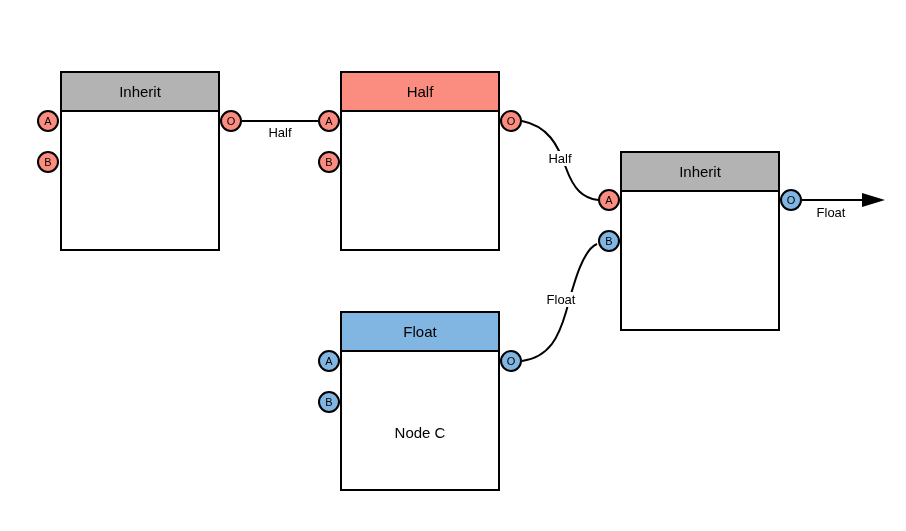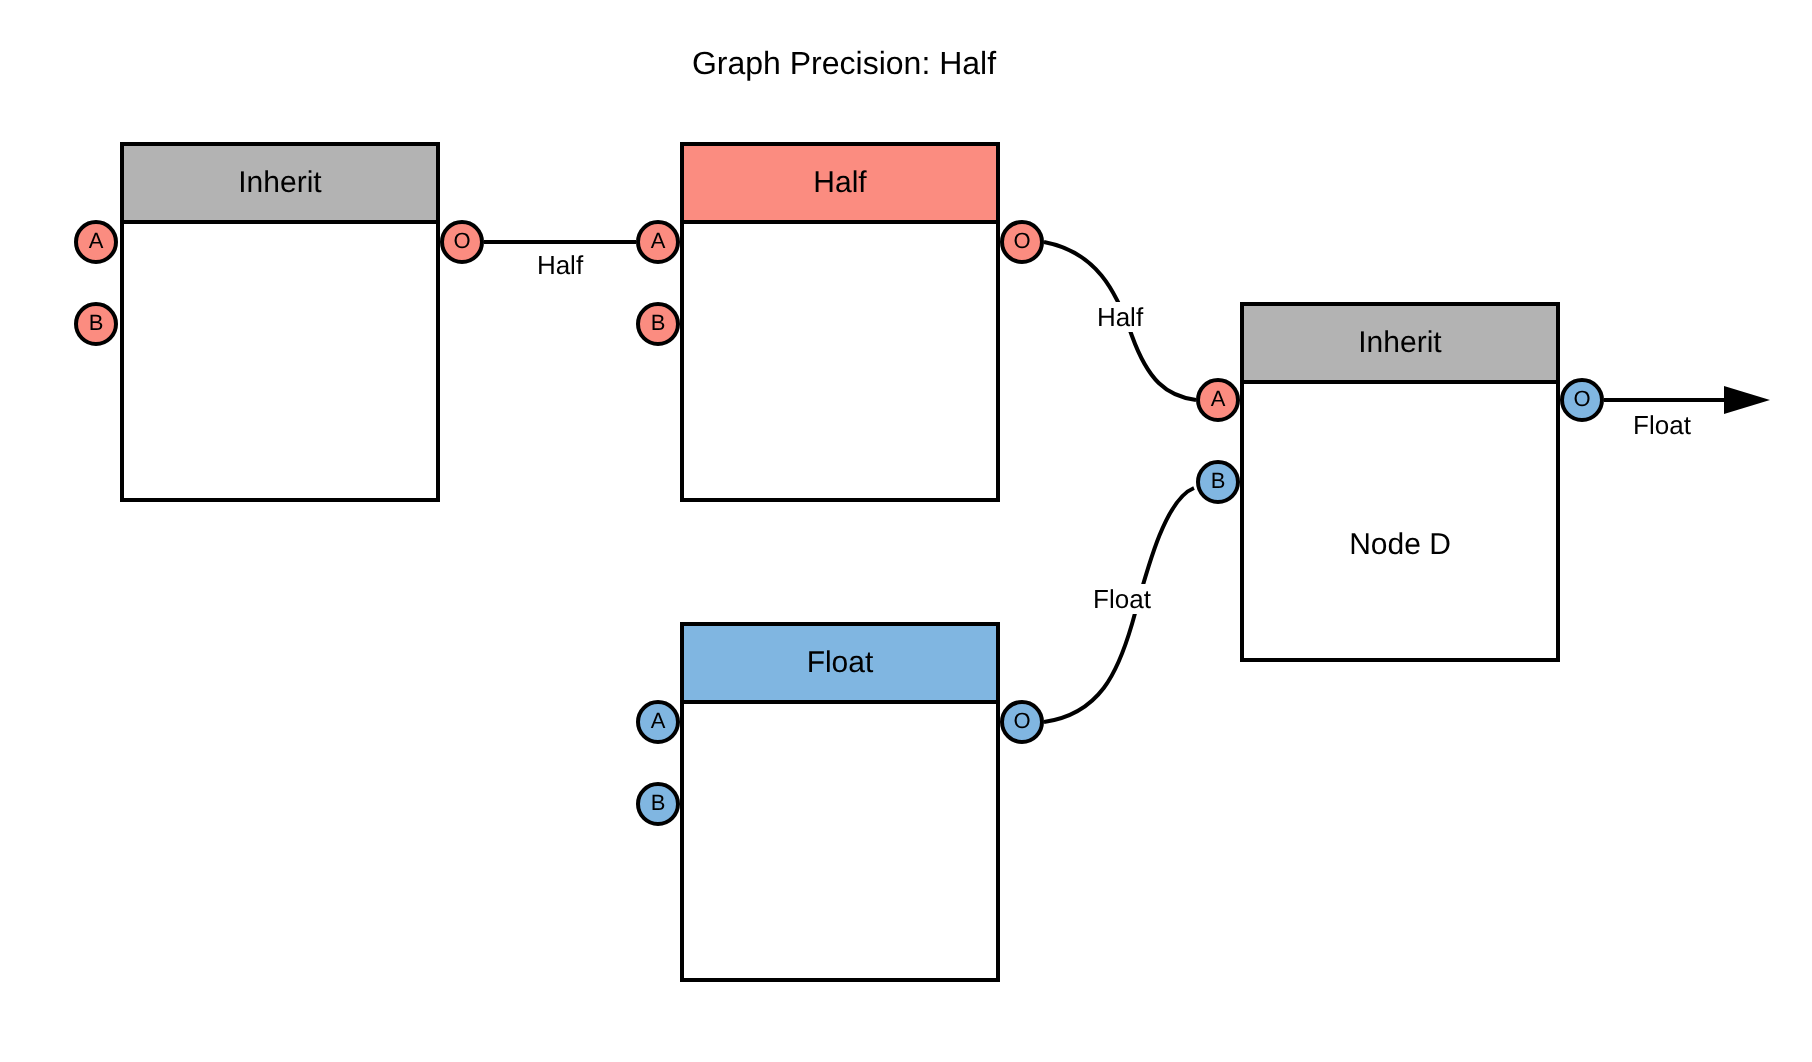--- a/index.html
+++ b/index.html
@@ -91,21 +91,20 @@
     padding: 0 2px;
     white-space: nowrap;
     z-index: 2;
   }
 </style>
 </head>
 <body>
 
 <div class="canvas">
 
-  <div class="diagram-title">Graph Precision: Half</div>
 
   <svg class="edge-layer" width="906" height="531" viewBox="0 0 906 531">
     <line x1="242" y1="121" x2="318" y2="121" stroke="#000000" stroke-width="2"></line>
     <path d="M522,121 C548,126 558,145 566,168 C574,190 583,198 598,200" fill="none" stroke="#000000" stroke-width="2"></path>
     <path d="M522,361 C550,357 559,336 566,312 C573,287 582,250 597,244" fill="none" stroke="#000000" stroke-width="2"></path>
     <line x1="802" y1="200" x2="864" y2="200" stroke="#000000" stroke-width="2"></line>
     <polygon points="862,193 885,200 862,207" fill="#000000"></polygon>
   </svg>
 
   <div class="node" style="left:60px; top:71px;">
@@ -129,34 +128,34 @@
   </div>
   <div class="port port-salmon" style="left:318px; top:151px;">
     <span>B</span>
   </div>
   <div class="port port-salmon" style="left:500px; top:110px;">
     <span>O</span>
   </div>
 
   <div class="node" style="left:340px; top:311px;">
     <div class="node-header hdr-blue">Float</div>
+    <div class="node-body">Node C</div>
   </div>
   <div class="port port-blue" style="left:318px; top:350px;">
     <span>A</span>
   </div>
   <div class="port port-blue" style="left:318px; top:391px;">
     <span>B</span>
   </div>
   <div class="port port-blue" style="left:500px; top:350px;">
     <span>O</span>
   </div>
 
   <div class="node" style="left:620px; top:151px;">
     <div class="node-header hdr-gray">Inherit</div>
-    <div class="node-body">Node D</div>
   </div>
   <div class="port port-salmon" style="left:598px; top:189px;">
     <span>A</span>
   </div>
   <div class="port port-blue" style="left:598px; top:230px;">
     <span>B</span>
   </div>
   <div class="port port-blue" style="left:780px; top:189px;">
     <span>O</span>
   </div>

